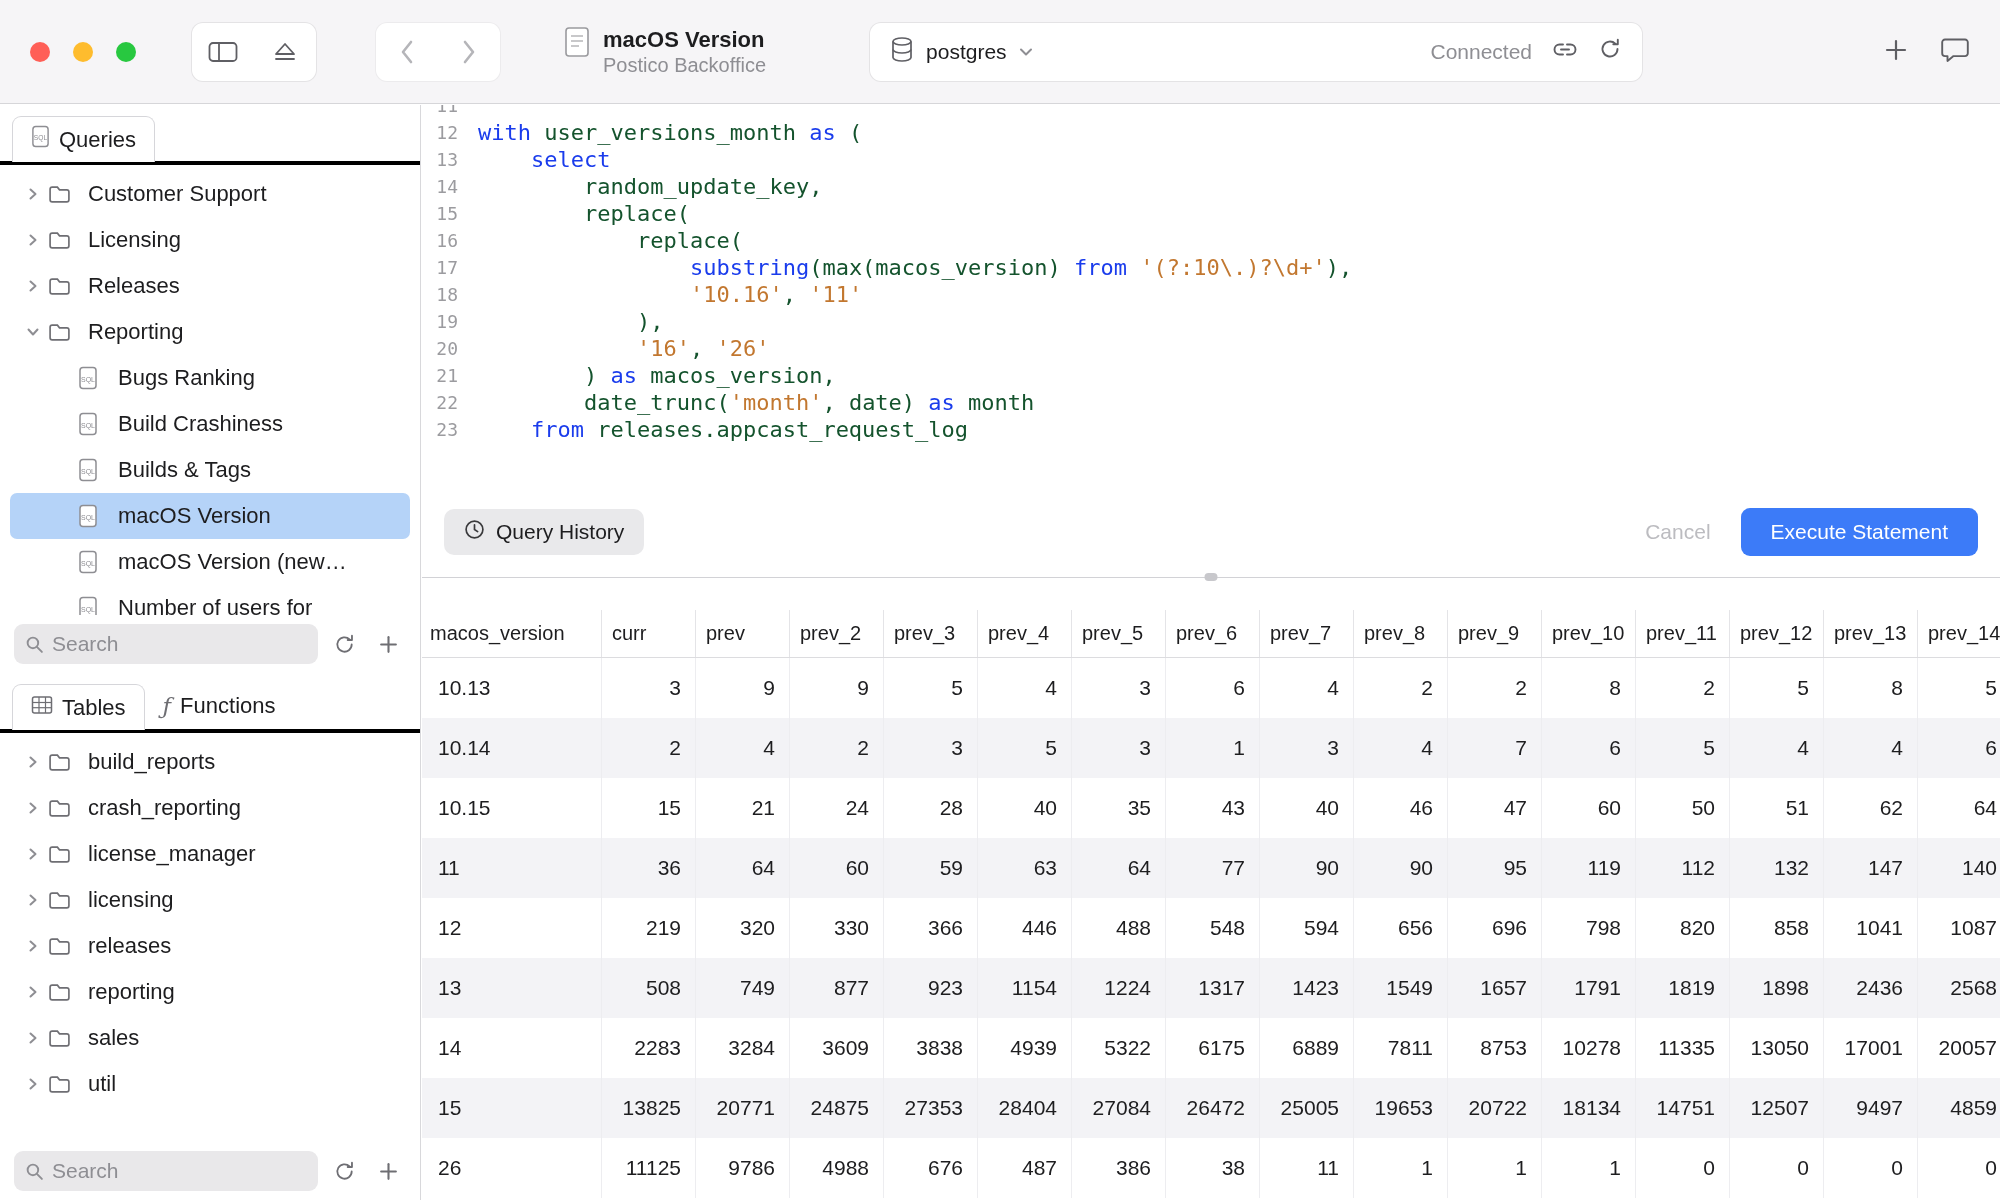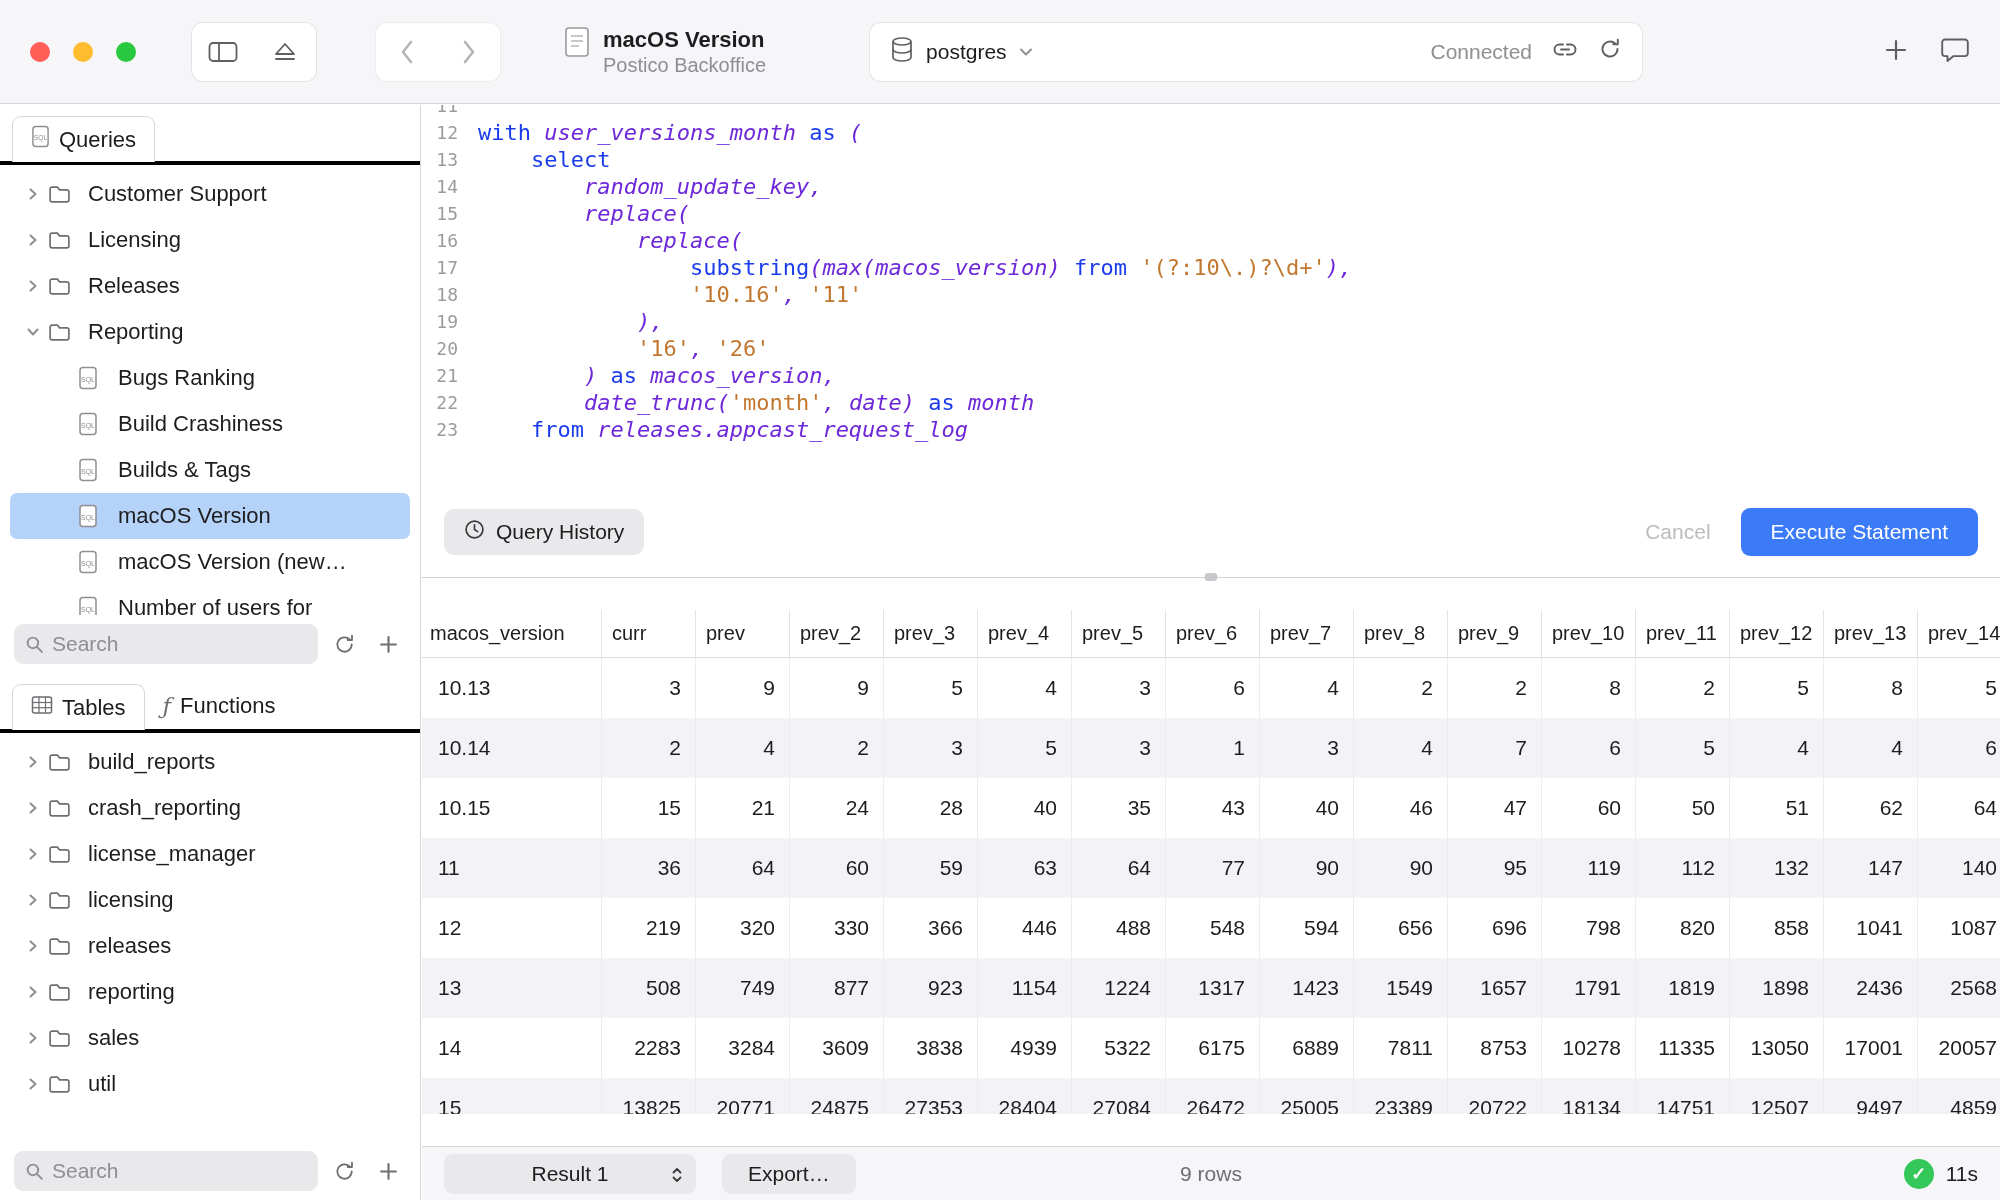--- a/index.html
+++ b/index.html
@@ -64,21 +64,21 @@
   .main { position:absolute; top:105px; left:422px; width:1578px; height:1095px;
     display:flex; flex-direction:column; background:#fff;gap:32px; }
   .editor { height:349px; overflow:hidden; position:relative; }
   .code-scroll { transform:translateY(-13px); }
   .code-line { display:flex; line-height:27px; }
   .ln { flex:0 0 36px; text-align:right; color:#9b9b9f;
     font:18px/27px "DejaVu Sans Mono", monospace; }
   .lc { padding-left:20px; font:22px/27px "DejaVu Sans Mono", monospace; white-space:pre; }
   .tok-k { color:var(--keyword,#1a3cec); }
   .tok-s { color:var(--string,#c2772f); }
-  .tok-p { color:#6d28d9;font-style:italic; }
+  .tok-p { color:#14532d; }
 
   .action-row { height:92px; display:flex; align-items:center; padding:0 22px;
     border-bottom:1px solid #d2d2d6; position:relative; background:#fff; }
   .btn-history { display:flex; align-items:center; gap:11px; background:#e9e9eb;
     border-radius:10px; height:46px; padding:0 20px; font-size:21px; }
   .btn-cancel { margin-left:auto; font-size:21px; color:#bcbcc0; padding:0 10px; }
   .btn-execute { margin-left:20px; background:var(--accent-blue,#3c7bf8); color:#fff;
     font-size:21px; height:48px; padding:0 30px; border-radius:9px; display:flex; align-items:center; }
   .split-dot { position:absolute; left:50%; bottom:-4px; transform:translateX(-50%);
     width:13px; height:8px; background:#c8c8cc; border-radius:4px; z-index:2; }
@@ -730,21 +730,21 @@
         <div class="rt-row">
           <div class="rt-cell first">15</div>
           <div class="rt-cell">13825</div>
           <div class="rt-cell">20771</div>
           <div class="rt-cell">24875</div>
           <div class="rt-cell">27353</div>
           <div class="rt-cell">28404</div>
           <div class="rt-cell">27084</div>
           <div class="rt-cell">26472</div>
           <div class="rt-cell">25005</div>
-          <div class="rt-cell">23389</div>
+          <div class="rt-cell">19653</div>
           <div class="rt-cell">20722</div>
           <div class="rt-cell">18134</div>
           <div class="rt-cell">14751</div>
           <div class="rt-cell">12507</div>
           <div class="rt-cell">9497</div>
           <div class="rt-cell">4859</div>
         </div>
         <div class="rt-row">
           <div class="rt-cell first">26</div>
           <div class="rt-cell">11125</div>
@@ -759,30 +759,13 @@
           <div class="rt-cell">1</div>
           <div class="rt-cell">1</div>
           <div class="rt-cell">0</div>
           <div class="rt-cell">0</div>
           <div class="rt-cell">0</div>
           <div class="rt-cell">0</div>
         </div>
       </div>
   </div>
 
-  <div class="statusbar">
-    <div class="btn-result">
-      <span>Result 1</span>
-      <span class="ud">
-        <svg width="12" height="18" viewBox="0 0 12 18">
-            <path d="M2.5 6.5 L6 3 L9.5 6.5" fill="none" stroke="#3a3a3c" stroke-width="1.8" stroke-linecap="round" stroke-linejoin="round"></path>
-            <path d="M2.5 11.5 L6 15 L9.5 11.5" fill="none" stroke="#3a3a3c" stroke-width="1.8" stroke-linecap="round" stroke-linejoin="round"></path>
-          </svg>
-      </span>
-    </div>
-    <div class="btn-export">Export…</div>
-    <div class="row-count">9 rows</div>
-    <div class="duration-group">
-      <span class="check">✓</span>
-      <span>11s</span>
-    </div>
-  </div>
 </div>
 
 </body></html>

